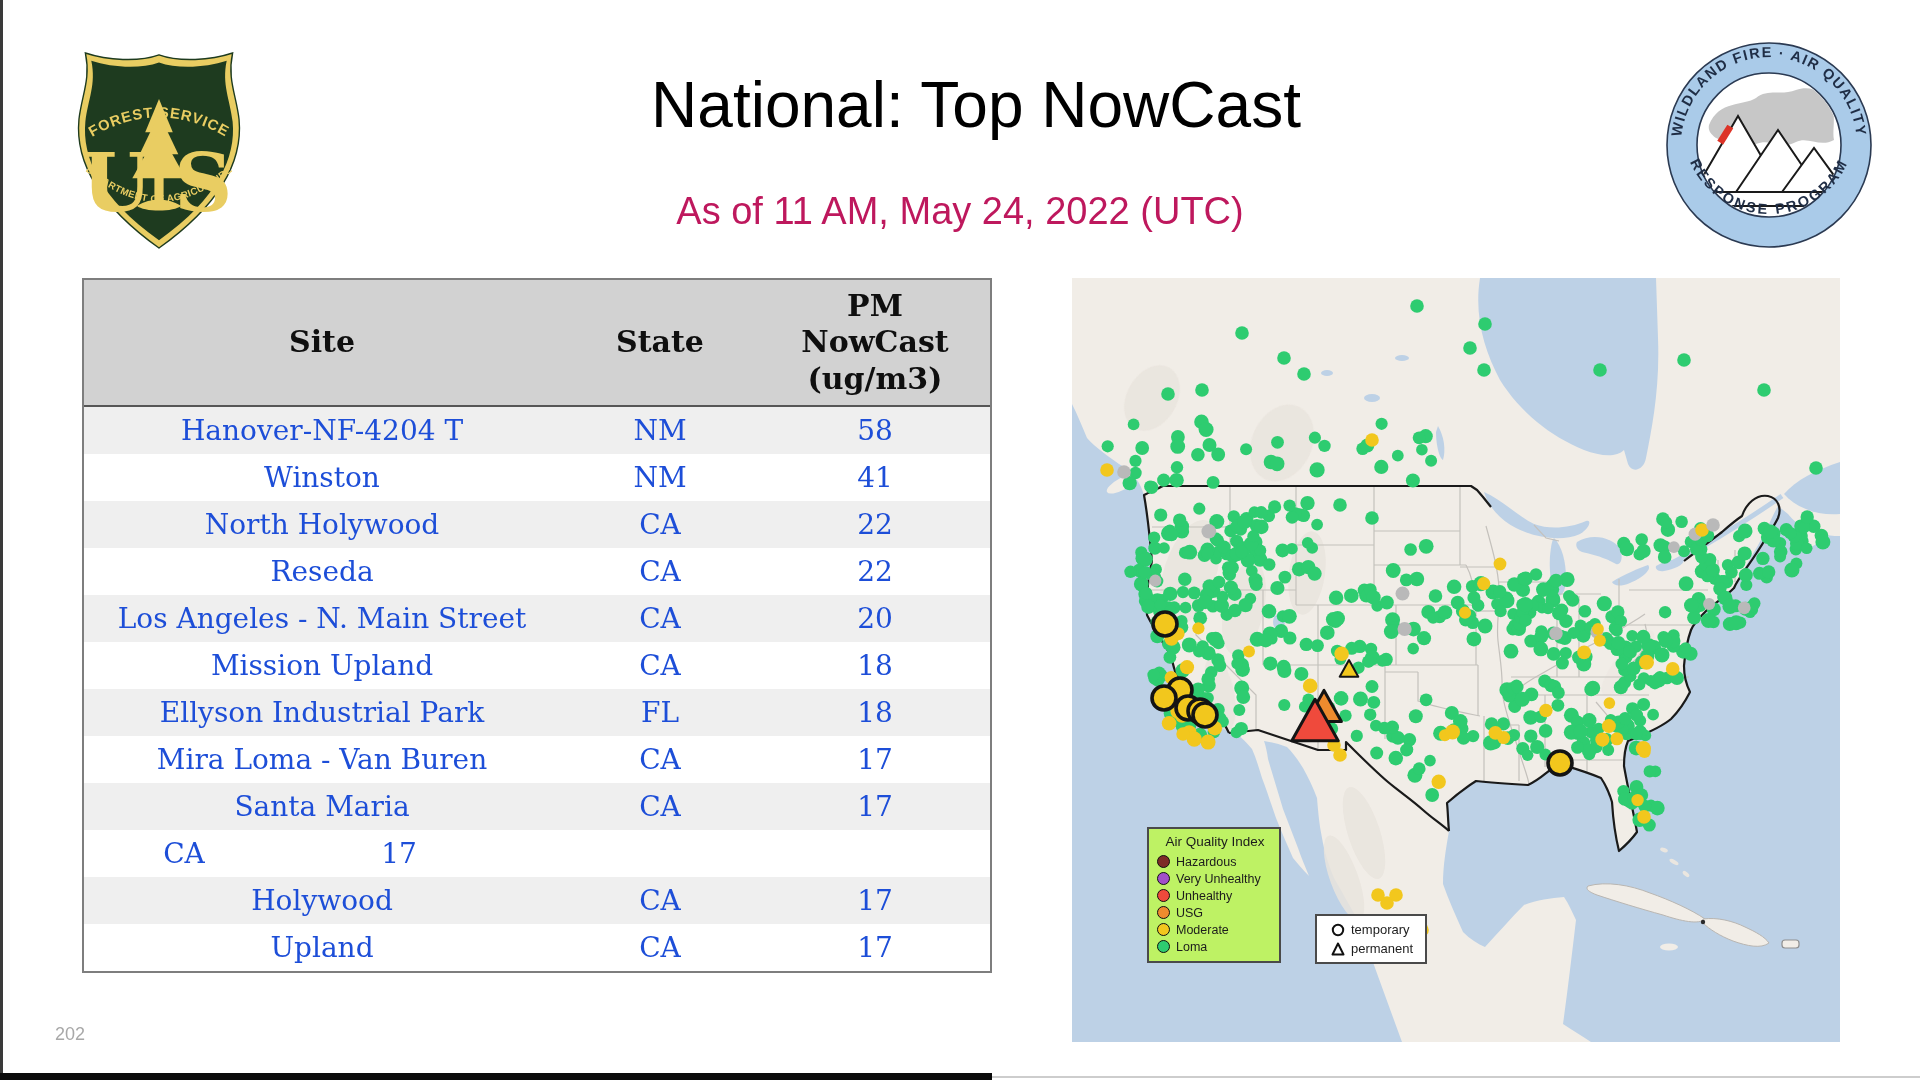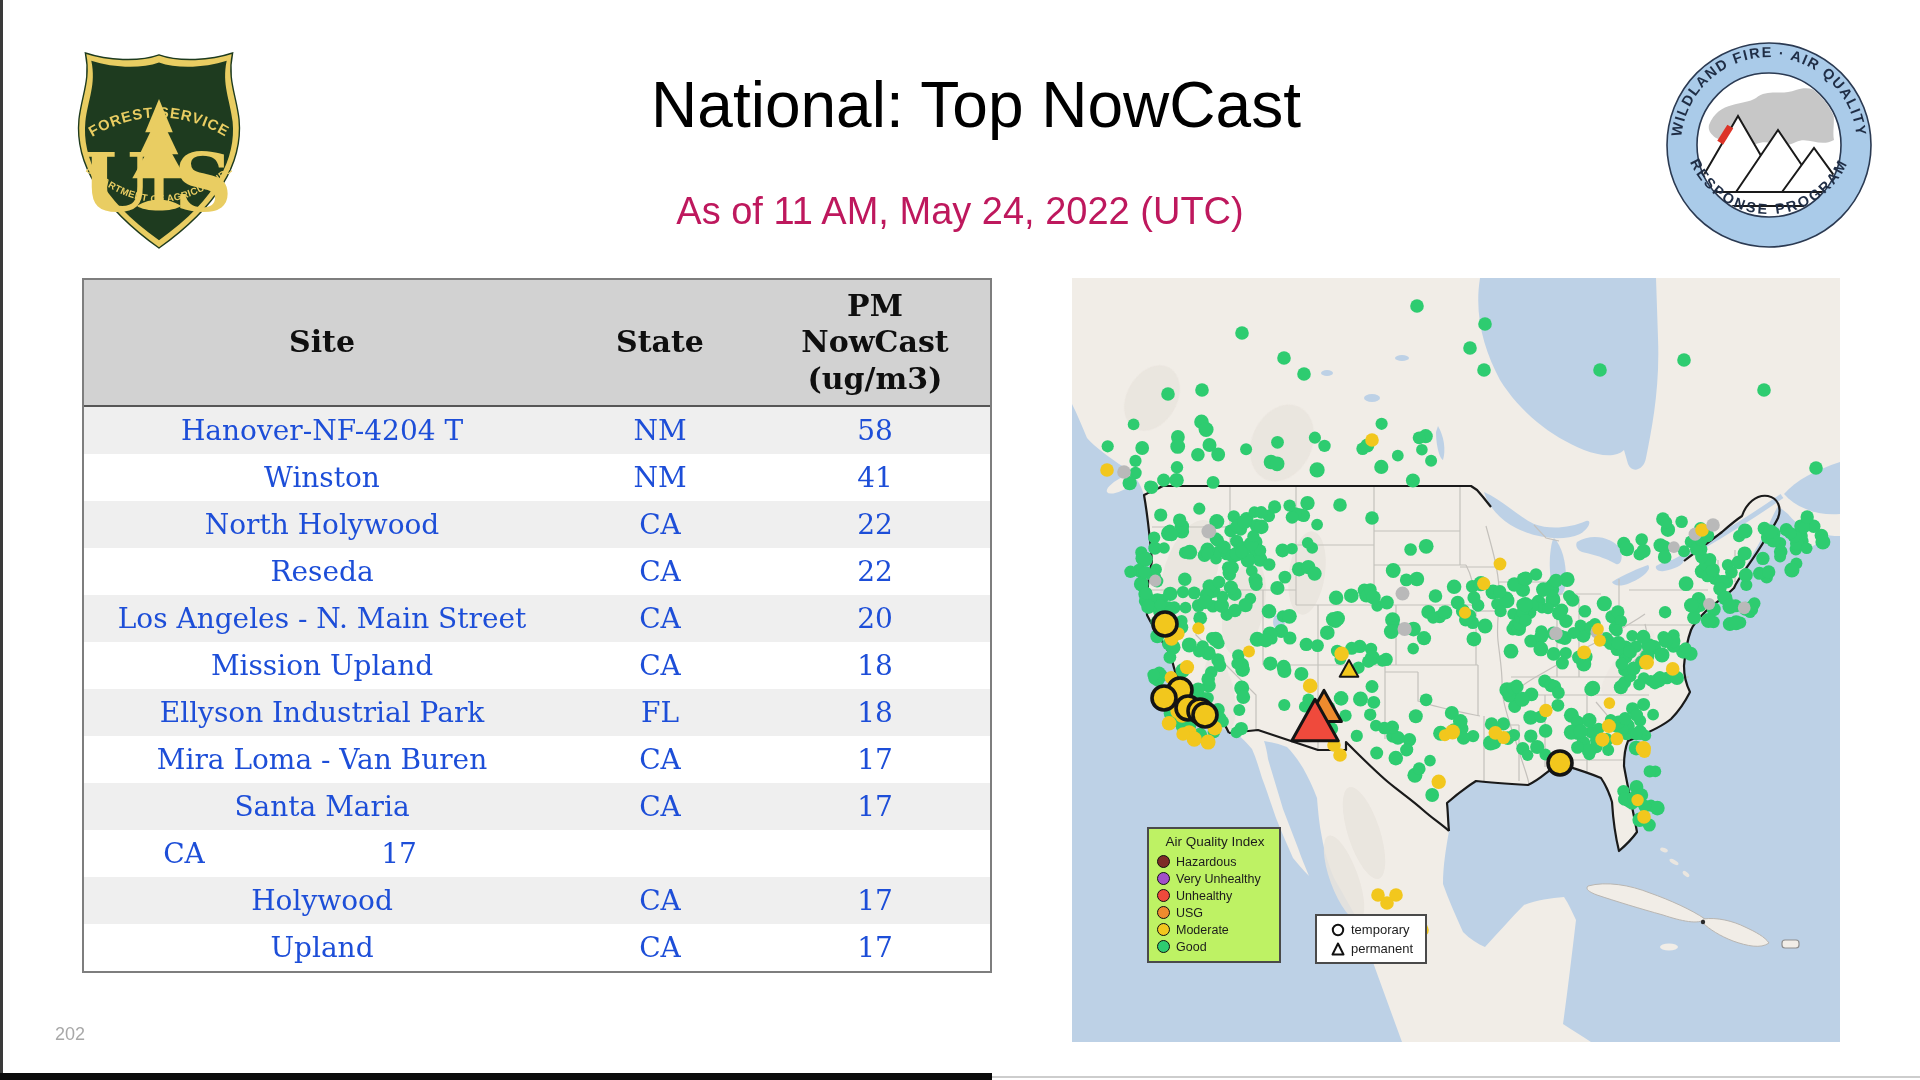--- a/index.html
+++ b/index.html
@@ -1053,21 +1053,21 @@
           <div class="aqi-item">
             <span class="aqi-swatch" style="background: rgb(238, 139, 46);"></span>
             <span class="aqi-label">USG</span>
           </div>
           <div class="aqi-item">
             <span class="aqi-swatch" style="background: rgb(242, 199, 29);"></span>
             <span class="aqi-label">Moderate</span>
           </div>
           <div class="aqi-item">
             <span class="aqi-swatch" style="background: rgb(46, 204, 112);"></span>
-            <span class="aqi-label">Good</span>
+            <span class="aqi-label">Loma</span>
           </div>
         </div>
     </div>
 
     <div class="sym-legend">
       <div class="sym-item">
         <span class="sym-icon">
           <svg width="14" height="14">
               <circle cx="7" cy="7" r="5.2" fill="#fff" stroke="#111" stroke-width="2"></circle>
             </svg>

